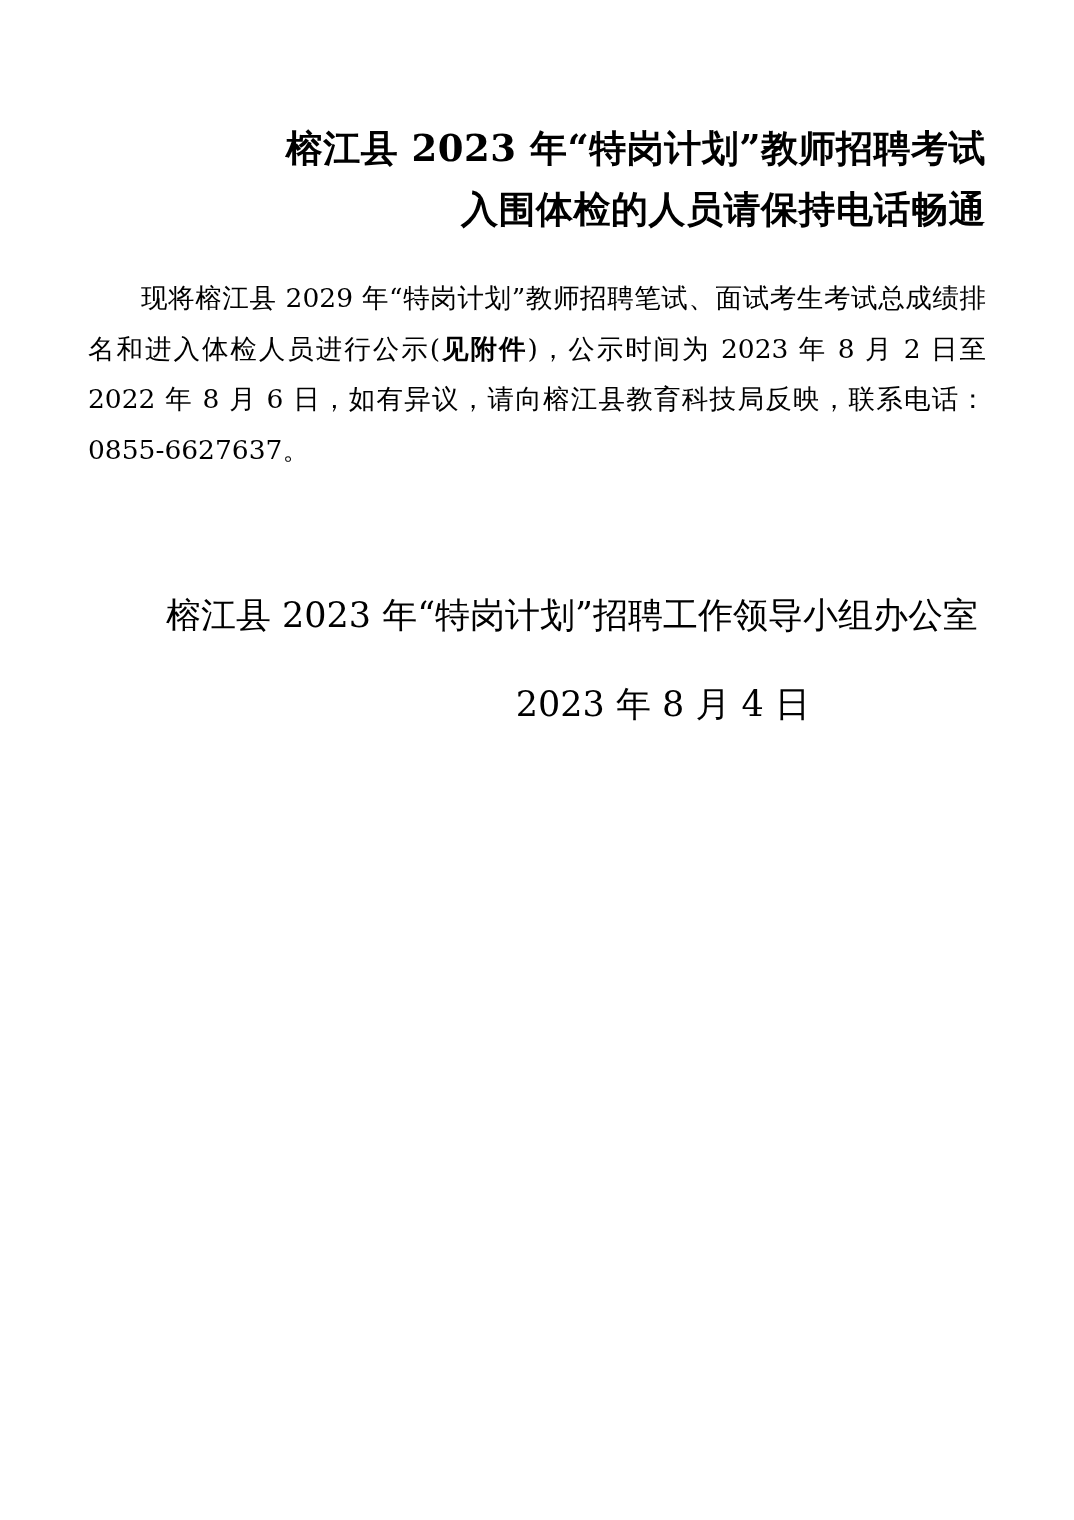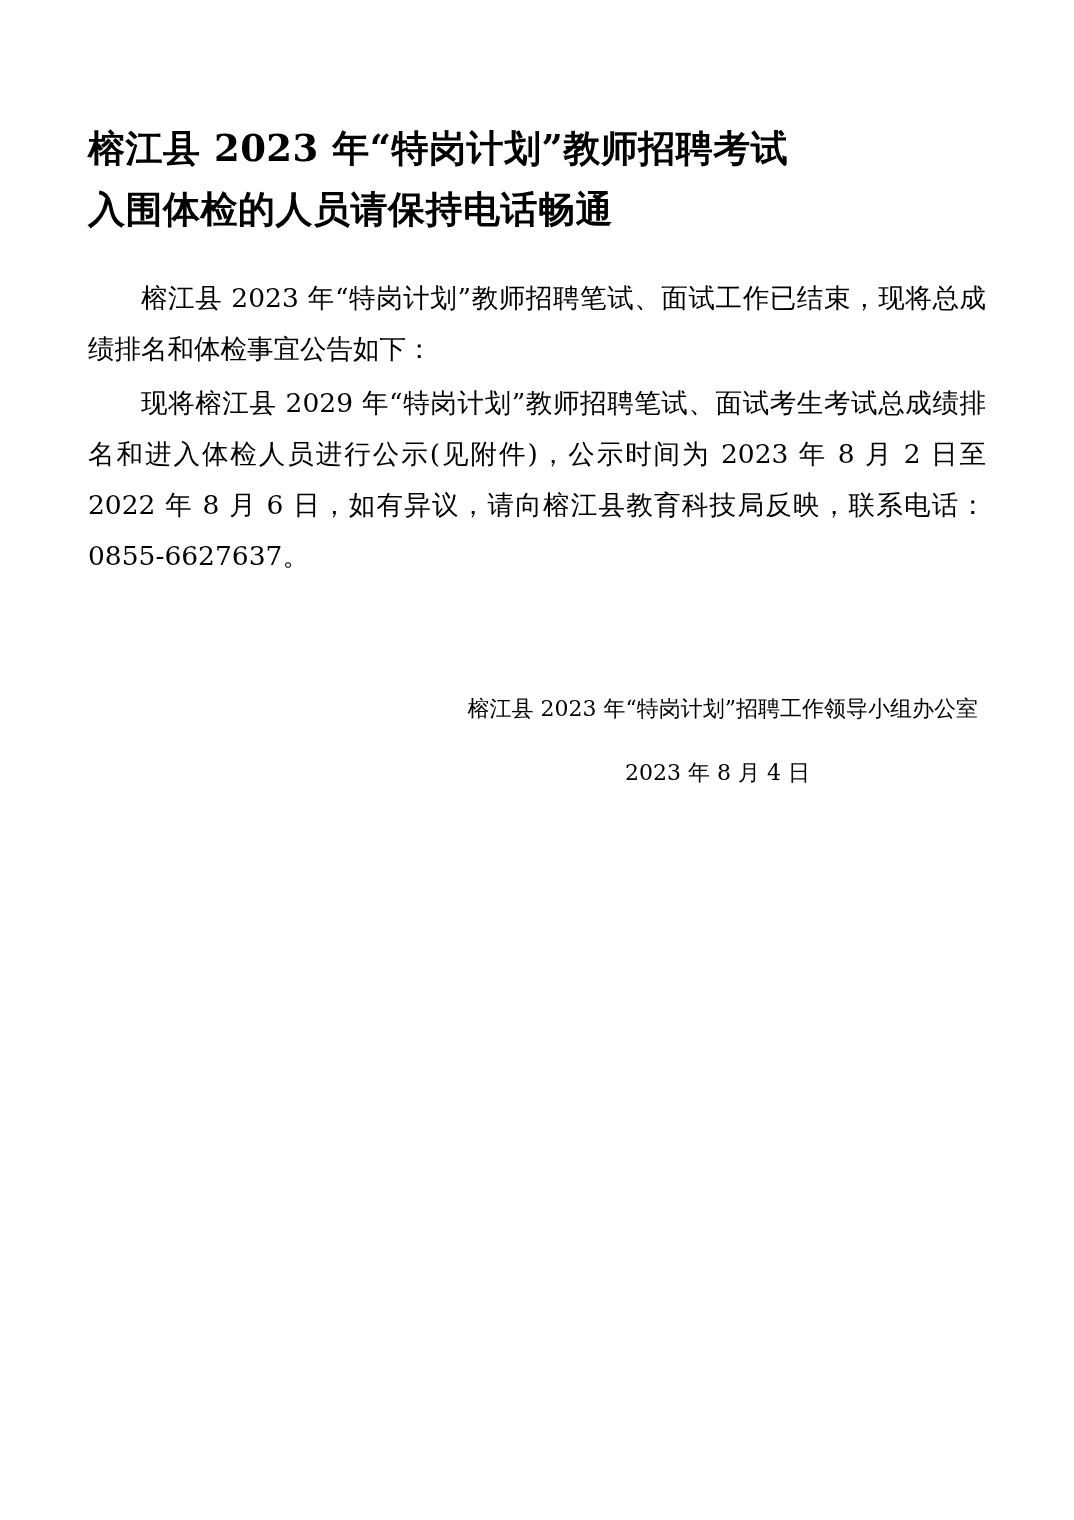--- a/index.html
+++ b/index.html
@@ -14,21 +14,21 @@
     color: #000000;
   }
   .page {
     position: relative;
     width: 1074px;
     height: 1520px;
     box-sizing: border-box;
     padding: 120px 88px 60px 88px;
   }
   .title {
-    text-align: left;
+    text-align: right;
     font-weight: bold;
     font-size: 37px;
     line-height: 1.55;
     letter-spacing: 0.5px;
   }
   .title .line {
     display: block;
     white-space: nowrap;
   }
   .title .line2 {
@@ -42,29 +42,29 @@
     font-size: 26.5px;
     line-height: 1.92;
     text-align: justify;
     text-justify: inter-ideograph;
     text-indent: 2em;
   }
   .spacer {
     height: 16px;
   }
   .bold {
-    font-weight: normal;
+    font-weight: bold;
   }
   .red {
     color: #ff0000;
   }
   .sign {
     margin-top: 86px;
     text-align: right;
-    font-size: 22px;
+    font-size: 35px;
     line-height: 1.9;
     padding-right: 8px;
   }
   .sign .l1 {
     display: block;
   }
   .sign .l2 {
     display: block;
     margin-top: 22px;
     padding-right: 168px;
@@ -75,21 +75,20 @@
 
 <div class="page">
 
   <div class="title">
     <span class="line line1">榕江县 2023 年“特岗计划”教师招聘考试</span>
     <span class="line line2">入围体检的人员请保持电话畅通</span>
   </div>
 
   <div class="body-block">
 
-    <p class="para">榕江县 2023 年“特岗计划”教师招聘笔试、面试工作已结束，现将总成绩排名和体检事宜公告如下：</p>
 
 
     <p class="para"><span>现将榕江县 2029 年“特岗计划”教师招聘笔试、面试考生考试总成绩排名和进入体检人员进行公示(</span><span class="bold">见附件</span><span>)，公示时间为 2023 年 8 月 2 日至 2022 年 8 月 6 日，如有异议，请向榕江县教育科技局反映，联系电话：0855-6627637。</span></p>
 
 
 
 
     <div class="spacer"></div>
 
 

